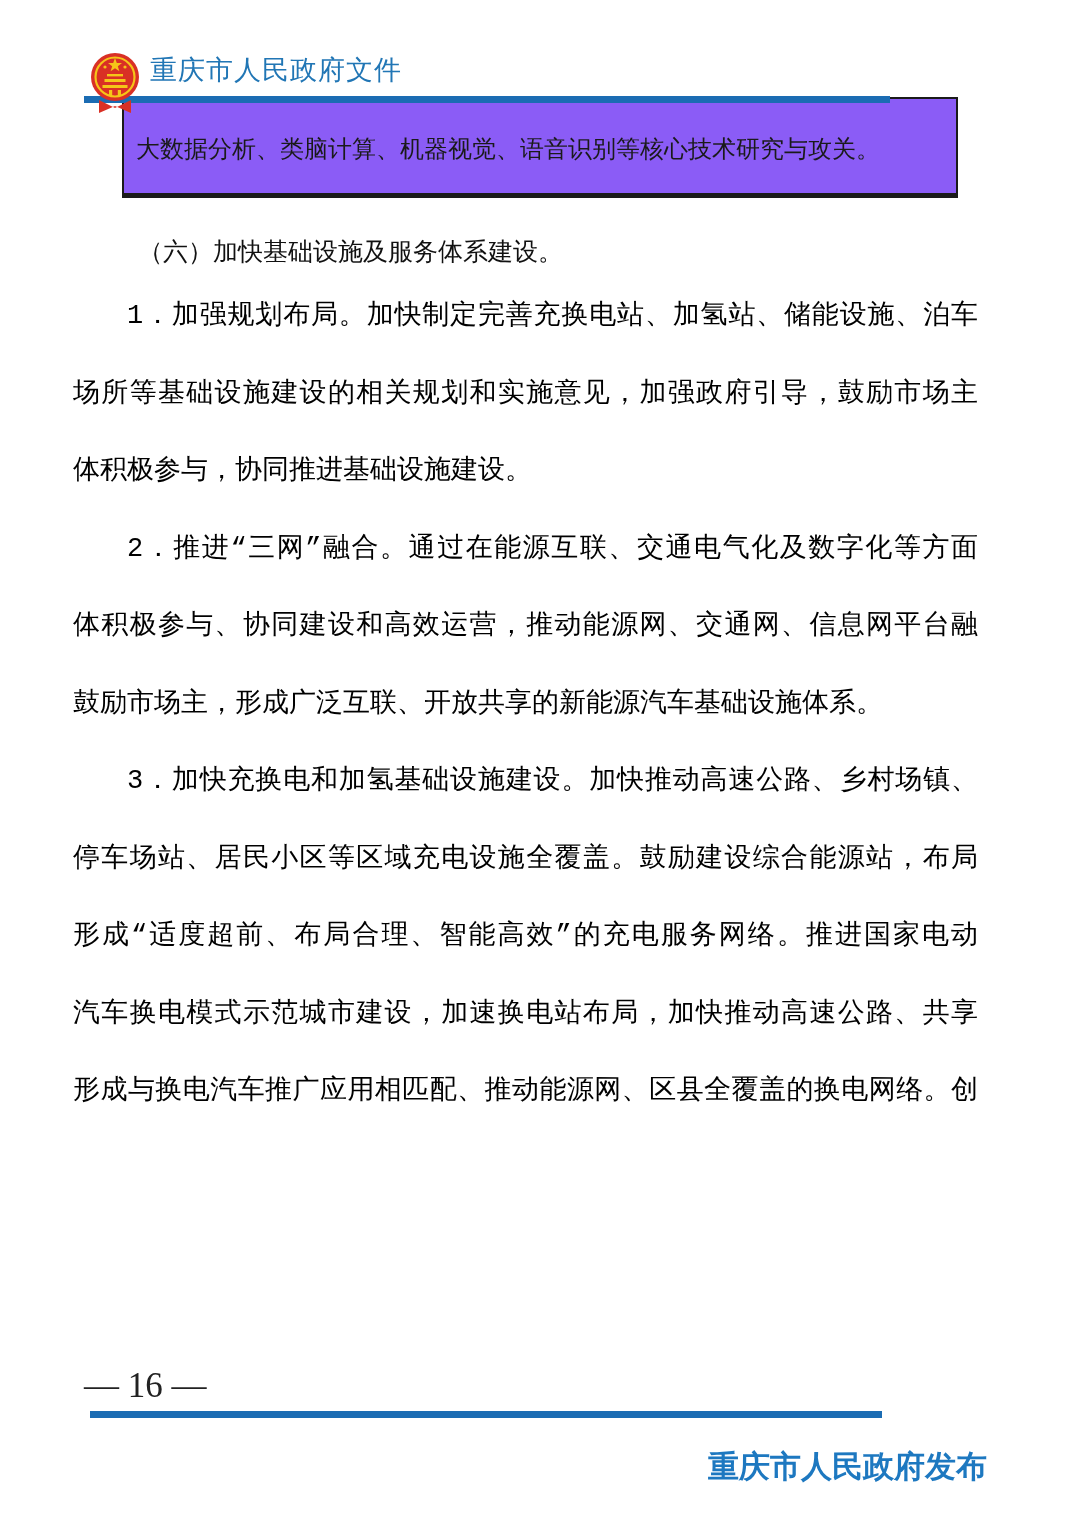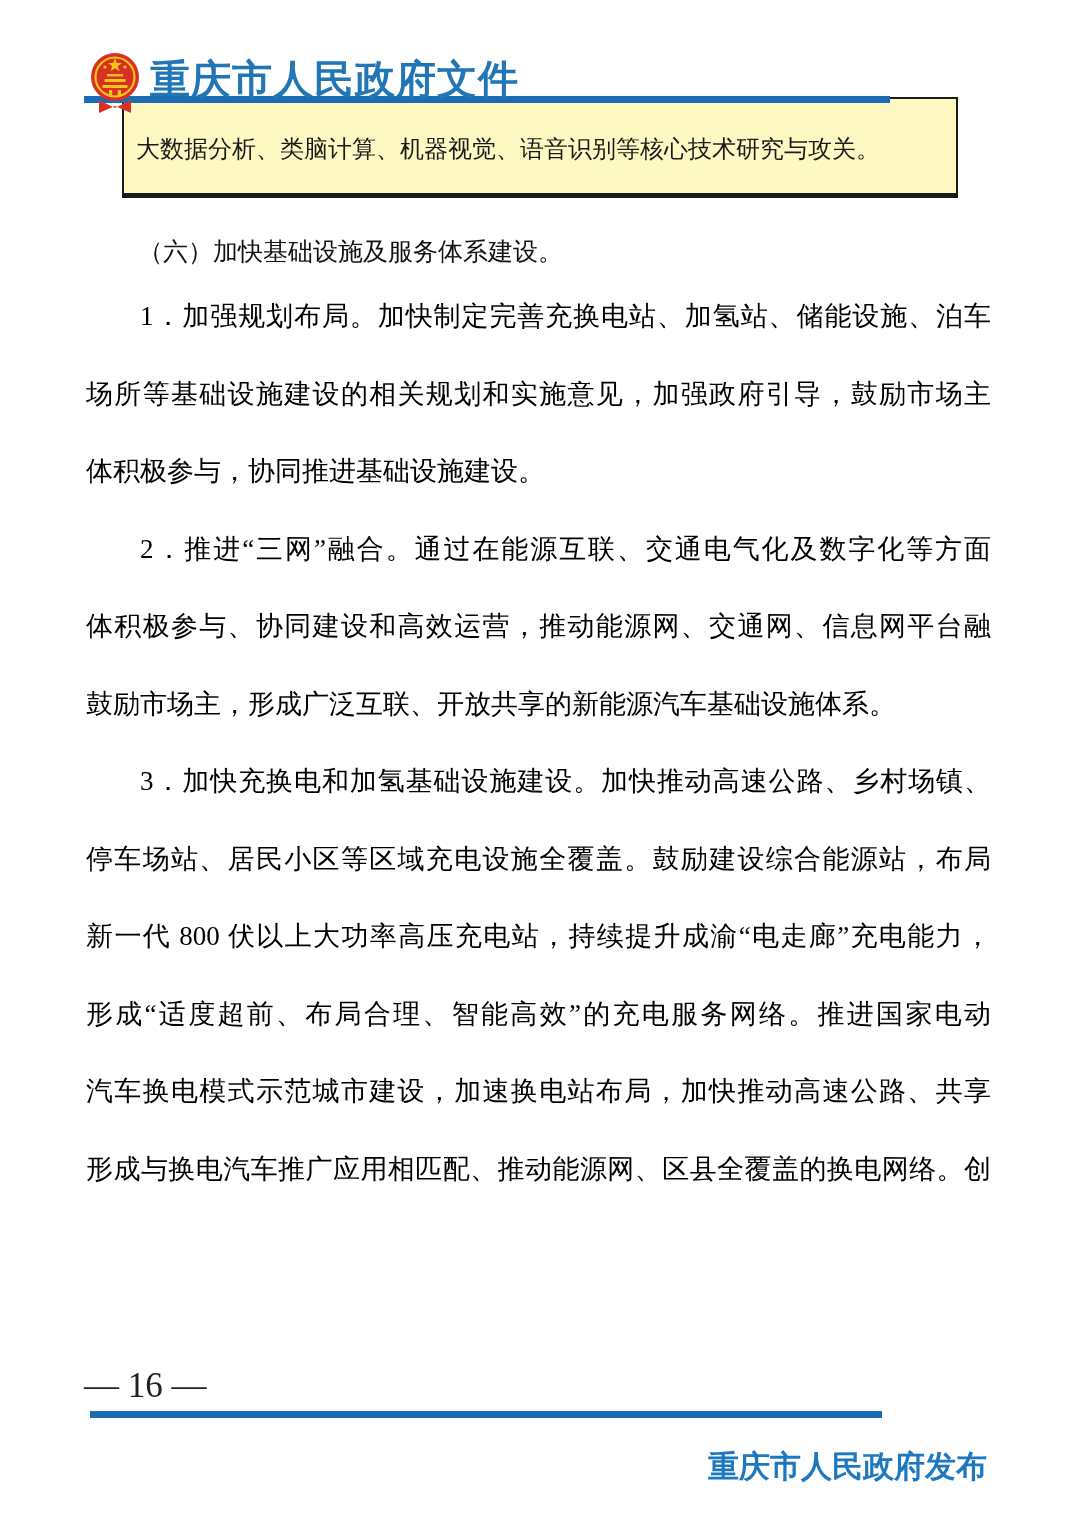--- a/index.html
+++ b/index.html
@@ -16,22 +16,22 @@
   
   .emblem {
     position: absolute;
     left: 90px; top: 50px;
     width: 50px; height: 64px;
     z-index: 3;
   }
   .header-title {
     position: absolute;
     left: 150px; top: 52px;
-    font-size: 40px;
-    font-weight: bold;
+    font-size: 27px;
+    font-weight: normal;
     letter-spacing: 1px;
     color: #2176b5;
     font-family: "Liberation Serif", "DejaVu Serif", serif;
     white-space: nowrap;
     z-index: 3;
   }
   .header-rule {
     position: absolute;
     left: 84px; top: 96px;
     width: 806px; height: 7px;
@@ -40,21 +40,21 @@
   }
 
   
   .callout-box {
     position: absolute;
     left: 122px; top: 97px;
     width: 836px; height: 101px;
     border: 2px solid #1a1a1a;
     border-bottom-width: 5px;
     box-sizing: border-box;
-    background: #fef9c3;
+    background: #8b5cf6;
     z-index: 1;
   }
   .callout-text {
     position: absolute;
     left: 12px; top: 34px;
     right: 8px;
     font-size: 24px;
     line-height: 32px;
     color: #1a1a1a;
     font-family: "Liberation Serif", "DejaVu Serif", serif;
@@ -69,23 +69,23 @@
     font-size: 25px;
     line-height: 44px;
     text-indent: 2em;
     color: #111111;
     font-family: "Liberation Serif", "DejaVu Serif", serif;
   }
 
   
   .body-text {
     position: absolute;
-    left: 86px; top: 278px;
+    left: 73px; top: 278px;
     width: 905px;
-    font-family: Liberation Serif, serif;
+    font-family: Liberation Mono, monospace;
     font-weight: 500;
     font-size: 27px;
     color: #000000;
   }
   .body-line {
     height: 77.5px;
     line-height: 77.5px;
     white-space: nowrap;
   }
   .body-line.jl {
@@ -158,21 +158,20 @@
     <div class="body-line jl indent">1．加强规划布局。加快制定完善充换电站、加氢站、储能设施、泊车</div>
     <div class="body-line jl">场所等基础设施建设的相关规划和实施意见，加强政府引导，鼓励市场主</div>
     <div class="body-line">体积极参与，协同推进基础设施建设。</div>
 
     <div class="body-line jl indent">2．推进“三网”融合。通过在能源互联、交通电气化及数字化等方面</div>
     <div class="body-line jl">体积极参与、协同建设和高效运营，推动能源网、交通网、信息网平台融合、</div>
     <div class="body-line">鼓励市场主，形成广泛互联、开放共享的新能源汽车基础设施体系。</div>
 
     <div class="body-line jl indent">3．加快充换电和加氢基础设施建设。加快推动高速公路、乡村场镇、</div>
     <div class="body-line jl">停车场站、居民小区等区域充电设施全覆盖。鼓励建设综合能源站，布局</div>
-    <div class="body-line jl">新一代 800 伏以上大功率高压充电站，持续提升成渝“电走廊”充电能力，</div>
     <div class="body-line jl">形成“适度超前、布局合理、智能高效”的充电服务网络。推进国家电动</div>
     <div class="body-line jl">汽车换电模式示范城市建设，加速换电站布局，加快推动高速公路、共享化，</div>
     <div class="body-line jl">形成与换电汽车推广应用相匹配、推动能源网、区县全覆盖的换电网络。创</div>
   </div>
 
   <div class="footer-rule"></div>
   <div class="page-number">— 16 —</div>
   <div class="publisher">重庆市人民政府发布</div>
 
 </div>

